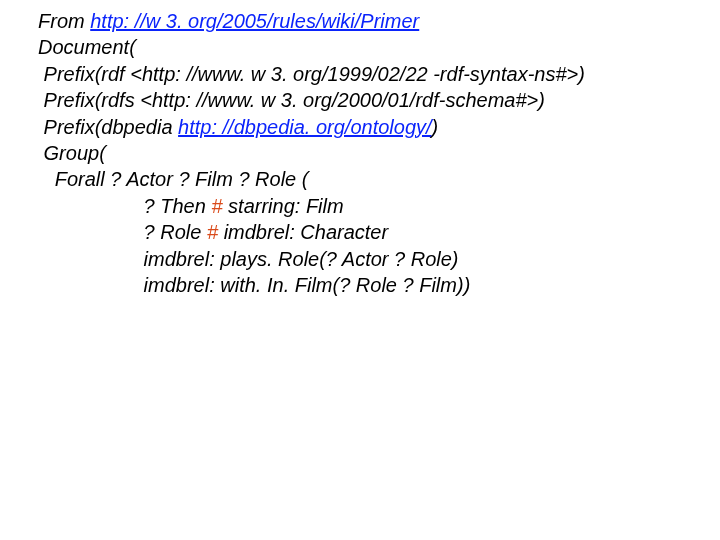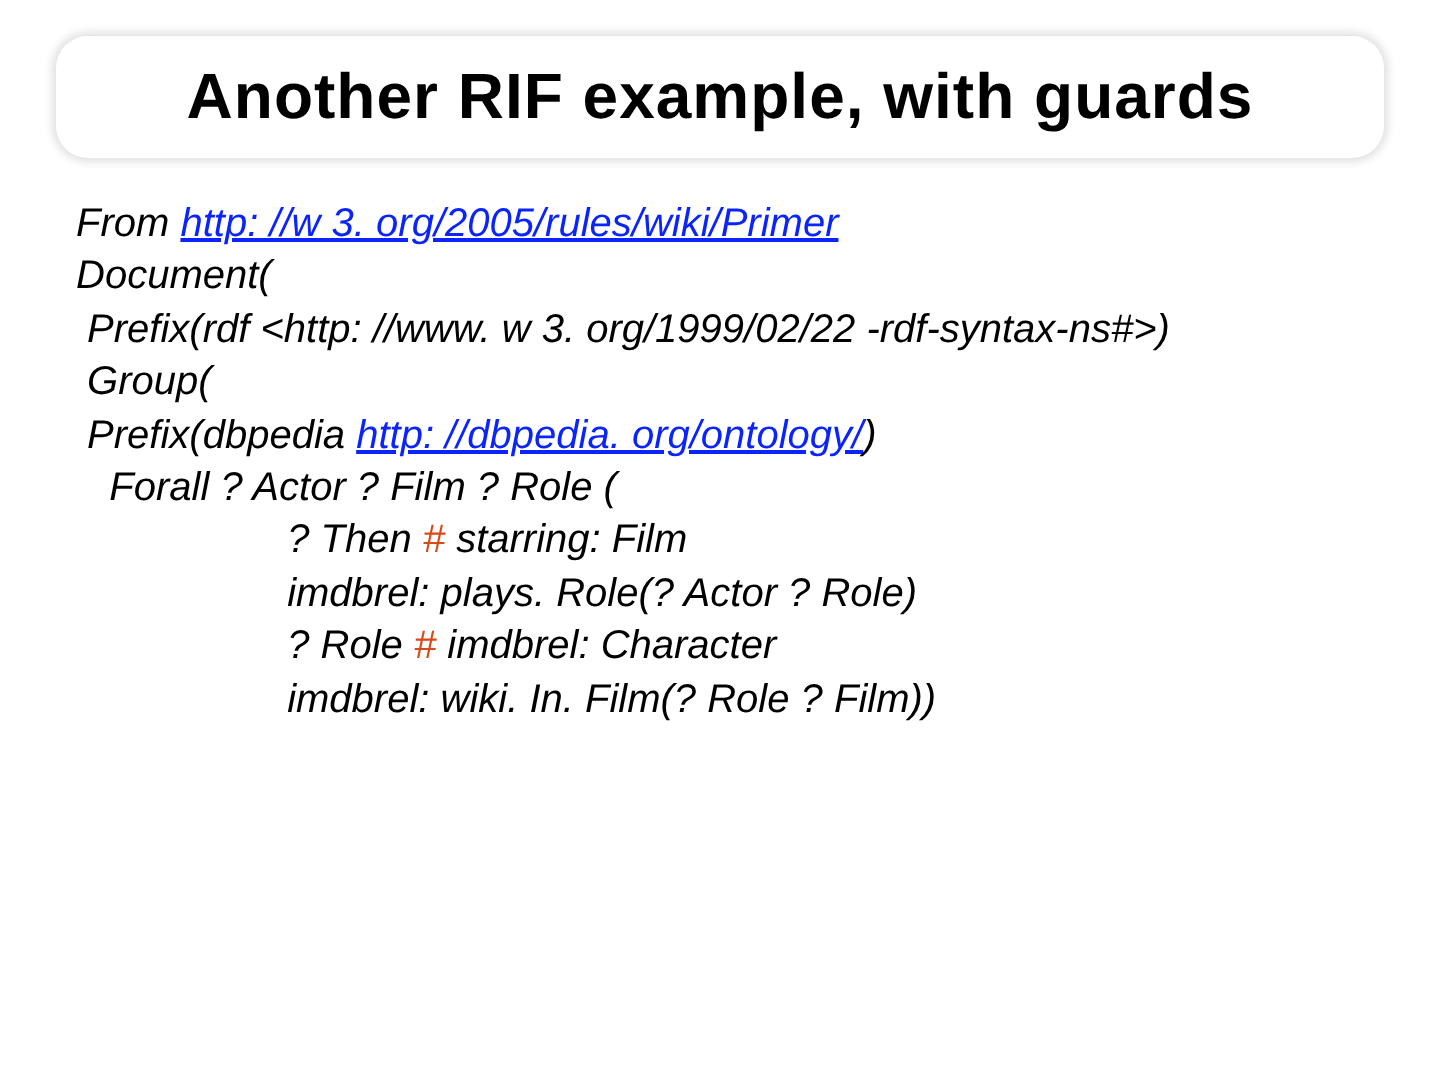--- a/index.html
+++ b/index.html
@@ -52,28 +52,26 @@
     text-decoration: underline;
   }
   .hash {
     color: #d94a1a;
   }
 </style>
 </head>
 <body>
 
 <div class="slide">
-  <div class="title-box">
-    <h1>Another RIF example, with guards</h1>
-  </div>
   <div class="body">
     <div class="line from-line"><span>From </span><span class="link">http: //w 3. org/2005/rules/wiki/Primer</span></div>
     <div class="line">Document(</div>
     <div class="line"> Prefix(rdf &lt;http: //www. w 3. org/1999/02/22 -rdf-syntax-ns#&gt;)</div>
+    <div class="line"> Prefix(rdfs &lt;http: //www. w 3. org/2000/01/rdf-schema#&gt;)</div>
+    <div class="line"><span> Prefix(dbpedia </span><span class="link">http: //dbpedia. org/ontology/</span><span>)</span></div>
     <div class="line"> Group(</div>
-    <div class="line"><span> Prefix(dbpedia </span><span class="link">http: //dbpedia. org/ontology/</span><span>)</span></div>
     <div class="line">   Forall ? Actor ? Film ? Role (</div>
     <div class="line"><span>                   ? Then </span><span class="hash">#</span><span> starring: Film</span></div>
+    <div class="line"><span>                   ? Role </span><span class="hash">#</span><span> imdbrel: Character</span></div>
     <div class="line">                   imdbrel: plays. Role(? Actor ? Role)</div>
-    <div class="line"><span>                   ? Role </span><span class="hash">#</span><span> imdbrel: Character</span></div>
-    <div class="line">                   imdbrel: wiki. In. Film(? Role ? Film))</div>
+    <div class="line">                   imdbrel: with. In. Film(? Role ? Film))</div>
   </div>
 </div>
 
 </body></html>

